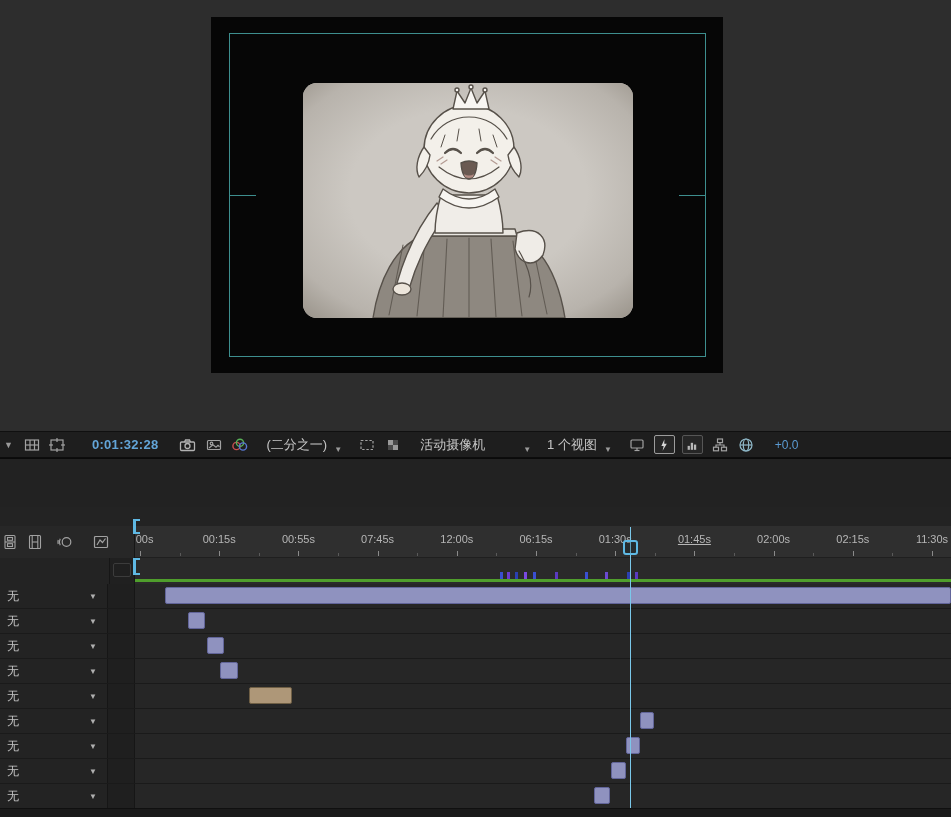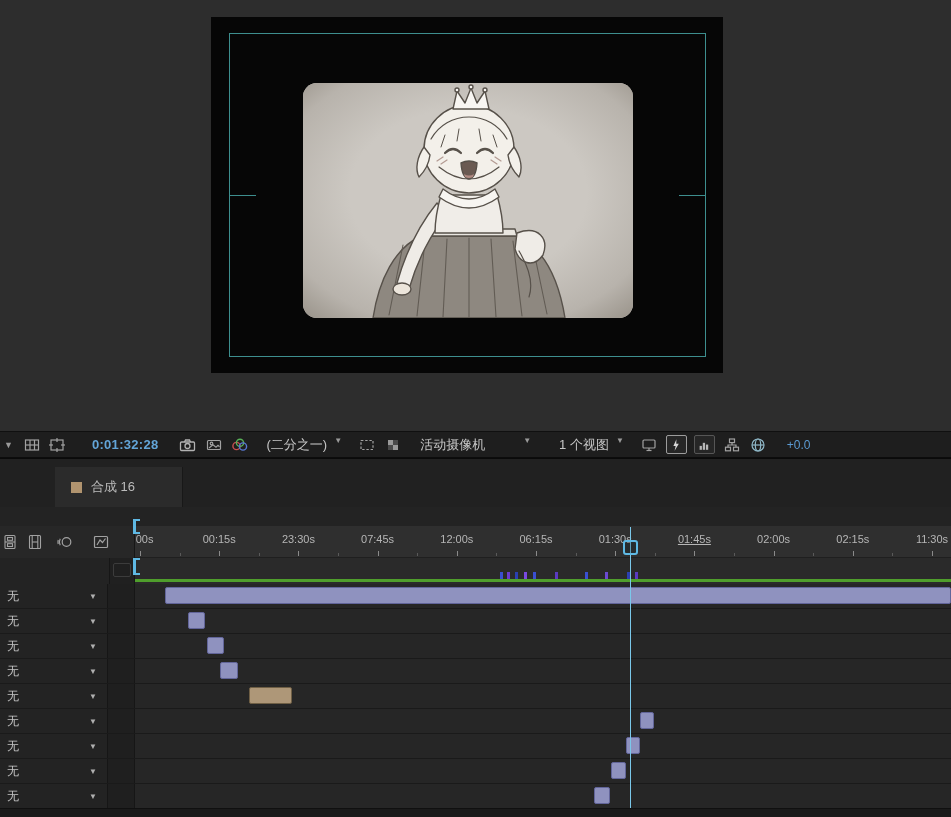--- a/index.html
+++ b/index.html
@@ -16,21 +16,21 @@
   .artwork{position:absolute;left:92px;top:66px;width:330px;height:235px;border-radius:14px;overflow:hidden;background:#c8c4be}
 
   
   .toolbar{position:absolute;left:0;top:431px;width:951px;height:27px;background:#1e1e1e;border-top:1px solid #101010;border-bottom:1px solid #0c0c0c;display:flex;align-items:center;padding-left:4px;color:#b0b0b0}
   .tb-caret{font-size:9px;color:#9a9a9a;cursor:default}
   .tb-icon{display:inline-flex;align-items:center;justify-content:center;width:18px;height:18px}
   .tb-icon svg{display:block}
   .boxed{width:21px;height:19px;border:1px solid #565656;background:#262626;border-radius:2px}
   .boxed.active{border-color:#9c9c9c}
   .tb-timecode{color:#63a5d8;font-size:13px;font-weight:bold;letter-spacing:.3px}
-  .tb-select{display:inline-flex;align-items:flex-start;color:#c6c6c6;font-size:13px;white-space:nowrap}
+  .tb-select{display:inline-flex;align-items:flex-end;color:#c6c6c6;font-size:13px;white-space:nowrap}
   .tb-select .sel-caret{font-size:8px;color:#9a9a9a;margin-left:7px}
   .tb-exposure{color:#5b9bd3;font-size:12px}
 
   
   .timeline{position:absolute;left:0;top:458px;width:951px;height:359px;background:#222;border-top:1px solid #0a0a0a}
   .tabbar{position:absolute;left:0;top:0;width:951px;height:48px;background:#212121}
   .comp-tab{position:absolute;left:55px;top:8px;width:128px;height:40px;background:#2b2b2b;display:flex;align-items:center;padding-left:16px;border-right:1px solid #181818}
   .tab-icon{width:11px;height:11px;background:#b1946f;margin-right:9px;flex:none}
   .tab-label{color:#bcbcbc;font-size:13px;white-space:nowrap}
 
@@ -184,21 +184,21 @@
           <rect x="8" y="3" width="5" height="5" fill="#4a4a4a"></rect>
           <rect x="3" y="8" width="5" height="5" fill="#4a4a4a"></rect>
         </svg>
     </span>
 
     <span class="tb-select" style="margin-left:18px">
       <span>活动摄像机</span>
       <span class="sel-caret" style="margin-left:38px">▼</span>
     </span>
 
-    <span class="tb-select" style="margin-left:28px">
+    <span class="tb-select" style="margin-left:16px">
       <span>1 个视图</span>
       <span class="sel-caret">▼</span>
     </span>
 
     <span class="tb-icon" style="margin-left:16px">
       <svg width="16" height="16" viewBox="0 0 16 16" stroke="#a2a2a2" fill="none" stroke-width="1.2">
           <rect x="2" y="3" width="12" height="8" rx="1"></rect>
           <line x1="5.5" y1="13.5" x2="10.5" y2="13.5"></line>
           <line x1="8" y1="11" x2="8" y2="13.5"></line>
         </svg>
@@ -229,26 +229,20 @@
           <ellipse cx="8" cy="8" rx="2.7" ry="6"></ellipse>
           <line x1="2" y1="8" x2="14" y2="8"></line>
         </svg>
     </span>
 
     <span class="tb-exposure" style="margin-left:20px">+0.0</span>
   </div>
 
   <div class="timeline">
 
-    <div class="tabbar">
-      <div class="comp-tab">
-        <span class="tab-icon"></span>
-        <span class="tab-label">合成 16</span>
-      </div>
-    </div>
 
     <div class="tl-spacer"></div>
 
     <div class="tl-header">
       <div class="hdr-left">
         <span class="hdr-icon" style="margin-left:2px">
           <svg width="16" height="16" viewBox="0 0 16 16" stroke="#a2a2a2" fill="none" stroke-width="1.1">
               <rect x="3" y="1.5" width="10" height="13" rx="1"></rect>
               <line x1="3" y1="8" x2="13" y2="8"></line>
               <rect x="5.5" y="3.5" width="5" height="2.8"></rect>
@@ -277,21 +271,21 @@
             </svg>
         </span>
       </div>
       <div class="ruler">
           <span class="ruler-label" style="left: 5px;">0:00s</span>
           <i class="tick" style="left: 5px;"></i>
           <i class="tick minor" style="left: 44.6px;"></i>
           <span class="ruler-label" style="left: 84.2px;">00:15s</span>
           <i class="tick" style="left: 84.2px;"></i>
           <i class="tick minor" style="left: 123.8px;"></i>
-          <span class="ruler-label" style="left: 163.4px;">23:30s</span>
+          <span class="ruler-label" style="left: 163.4px;">00:55s</span>
           <i class="tick" style="left: 163.4px;"></i>
           <i class="tick minor" style="left: 203px;"></i>
           <span class="ruler-label" style="left: 242.6px;">07:45s</span>
           <i class="tick" style="left: 242.6px;"></i>
           <i class="tick minor" style="left: 282.2px;"></i>
           <span class="ruler-label" style="left: 321.8px;">12:00s</span>
           <i class="tick" style="left: 321.8px;"></i>
           <i class="tick minor" style="left: 361.4px;"></i>
           <span class="ruler-label" style="left: 401px;">06:15s</span>
           <i class="tick" style="left: 401px;"></i>

